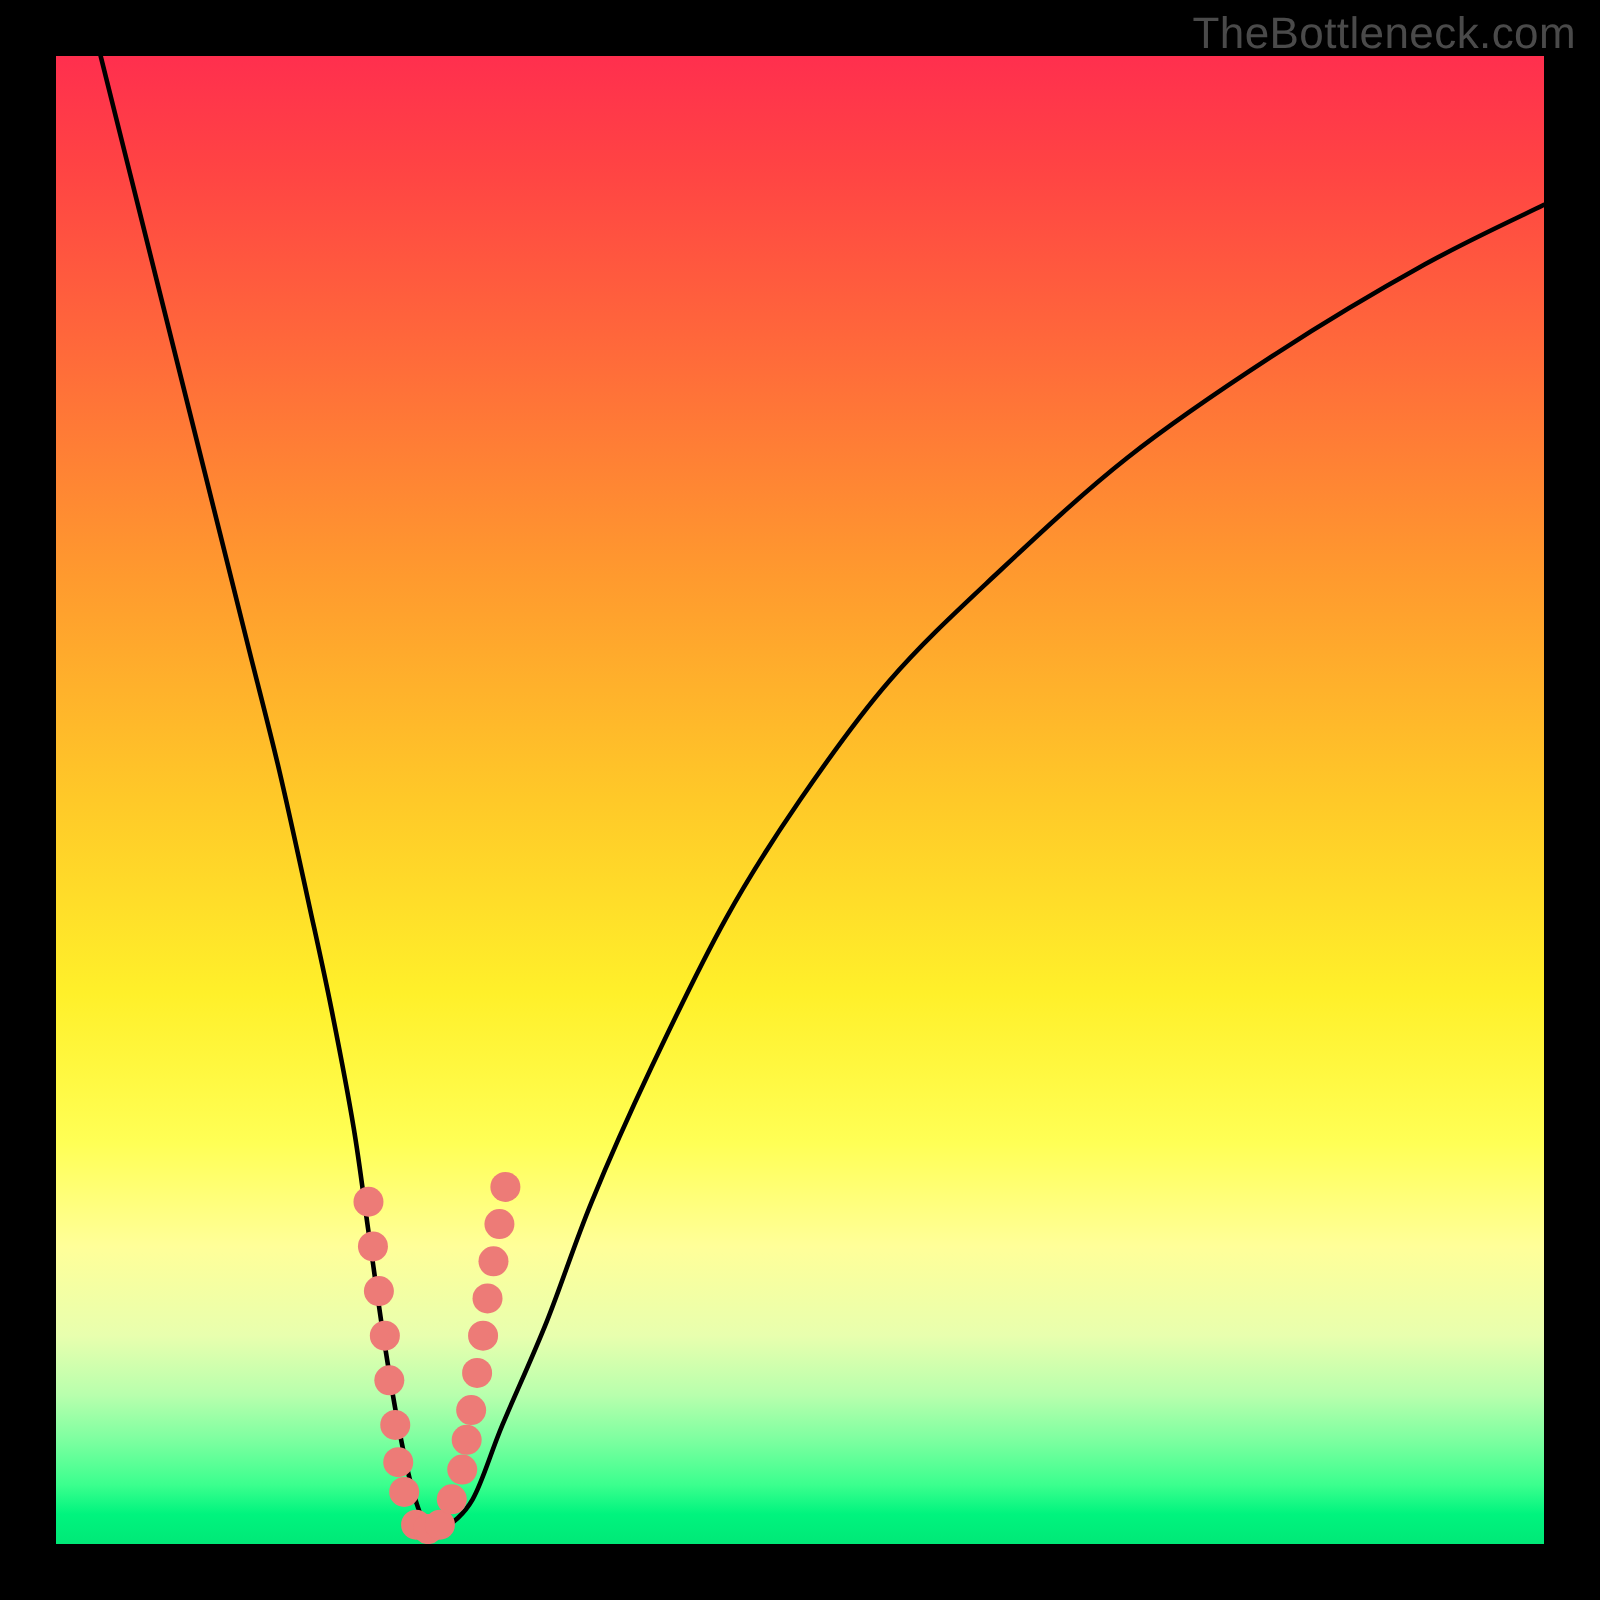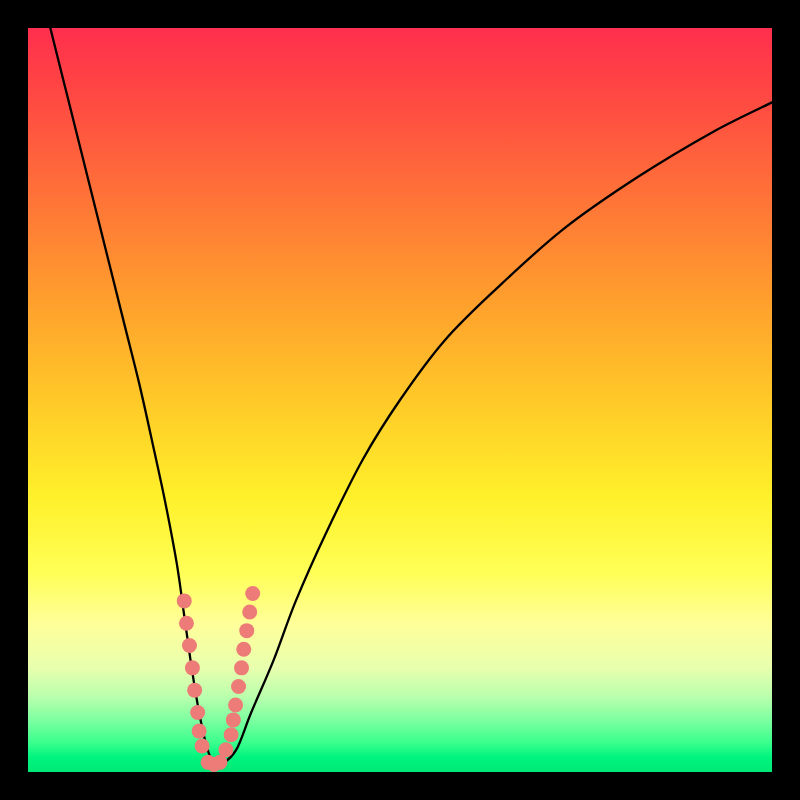--- a/index.html
+++ b/index.html
@@ -59,20 +59,21 @@
     position: absolute;
     inset: 0;
     width: 744px;
     height: 744px;
   }
 </style>
 </head>
 <body>
 
 <div class="frame">
+  <div class="watermark">TheBottleneck.com</div>
   <div class="plot">
     <div class="gradient"></div>
     <svg class="curve" viewBox="0 0 744 744" preserveAspectRatio="none">
       <path id="main-curve" fill="none" stroke="#000" stroke-width="2.3" stroke-linecap="round" d="M 22.32 0.00 C 24.80 9.92, 32.24 39.68, 37.20 59.52 C 42.16 79.36, 47.12 99.20, 52.08 119.04 C 57.04 138.88, 62.00 158.72, 66.96 178.56 C 71.92 198.40, 76.88 218.24, 81.84 238.08 C 86.80 257.92, 91.76 277.76, 96.72 297.60 C 101.68 317.44, 106.64 336.04, 111.60 357.12 C 116.56 378.20, 122.14 404.24, 126.48 424.08 C 130.82 443.92, 133.92 457.56, 137.64 476.16 C 141.36 494.76, 145.70 517.08, 148.80 535.68 C 151.90 554.28, 153.76 570.40, 156.24 587.76 C 158.72 605.12, 161.20 623.72, 163.68 639.84 C 166.16 655.96, 168.64 671.46, 171.12 684.48 C 173.60 697.50, 176.08 709.28, 178.56 717.96 C 181.04 726.64, 183.52 733.46, 186.00 736.56 C 188.48 739.66, 189.72 739.04, 193.44 736.56 C 197.16 734.08, 203.36 730.36, 208.32 721.68 C 213.28 713.00, 217.00 699.36, 223.20 684.48 C 229.40 669.60, 238.08 651.00, 245.52 632.40 C 252.96 613.80, 259.16 593.96, 267.84 572.88 C 276.52 551.80, 286.44 529.48, 297.60 505.92 C 308.76 482.36, 322.40 453.84, 334.80 431.52 C 347.20 409.20, 358.36 391.84, 372.00 372.00 C 385.64 352.16, 400.52 331.08, 416.64 312.48 C 432.76 293.88, 448.88 279.00, 468.72 260.40 C 488.56 241.80, 512.12 219.48, 535.68 200.88 C 559.24 182.28, 585.28 164.92, 610.08 148.80 C 634.88 132.68, 662.16 116.56, 684.48 104.16 C 706.80 91.76, 734.08 79.36, 744.00 74.40"></path>
       <g id="marker-group">
           <circle cx="156.24" cy="572.88" r="7.5" fill="#ed7b77"></circle>
           <circle cx="158.47" cy="595.20" r="7.5" fill="#ed7b77"></circle>
           <circle cx="161.45" cy="617.52" r="7.5" fill="#ed7b77"></circle>
           <circle cx="164.42" cy="639.84" r="7.5" fill="#ed7b77"></circle>
           <circle cx="166.66" cy="662.16" r="7.5" fill="#ed7b77"></circle>

